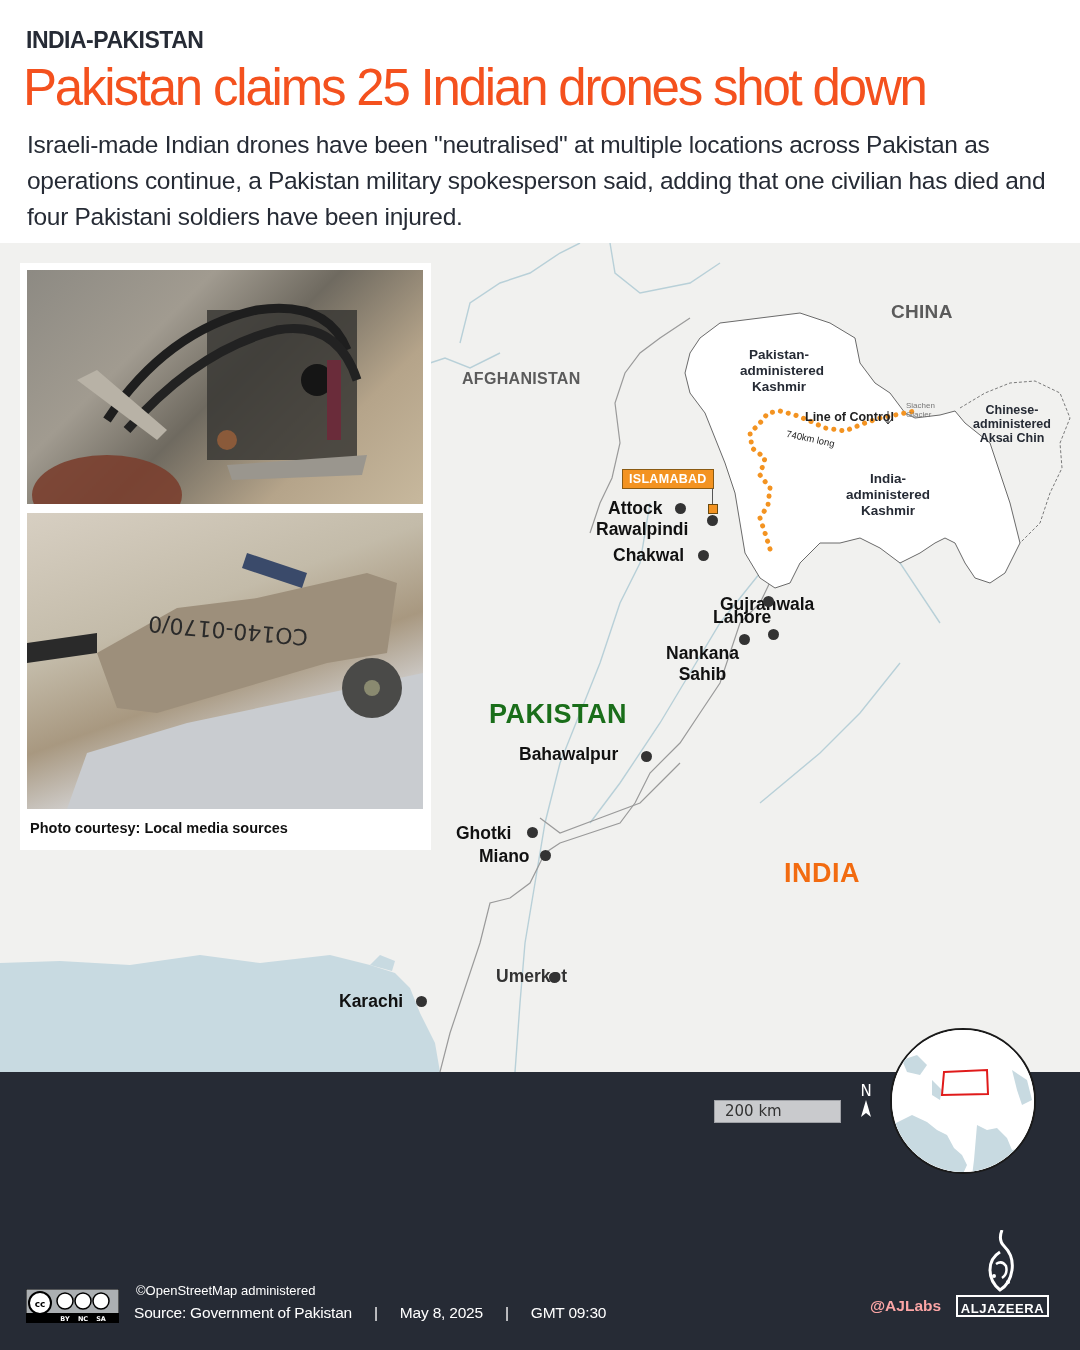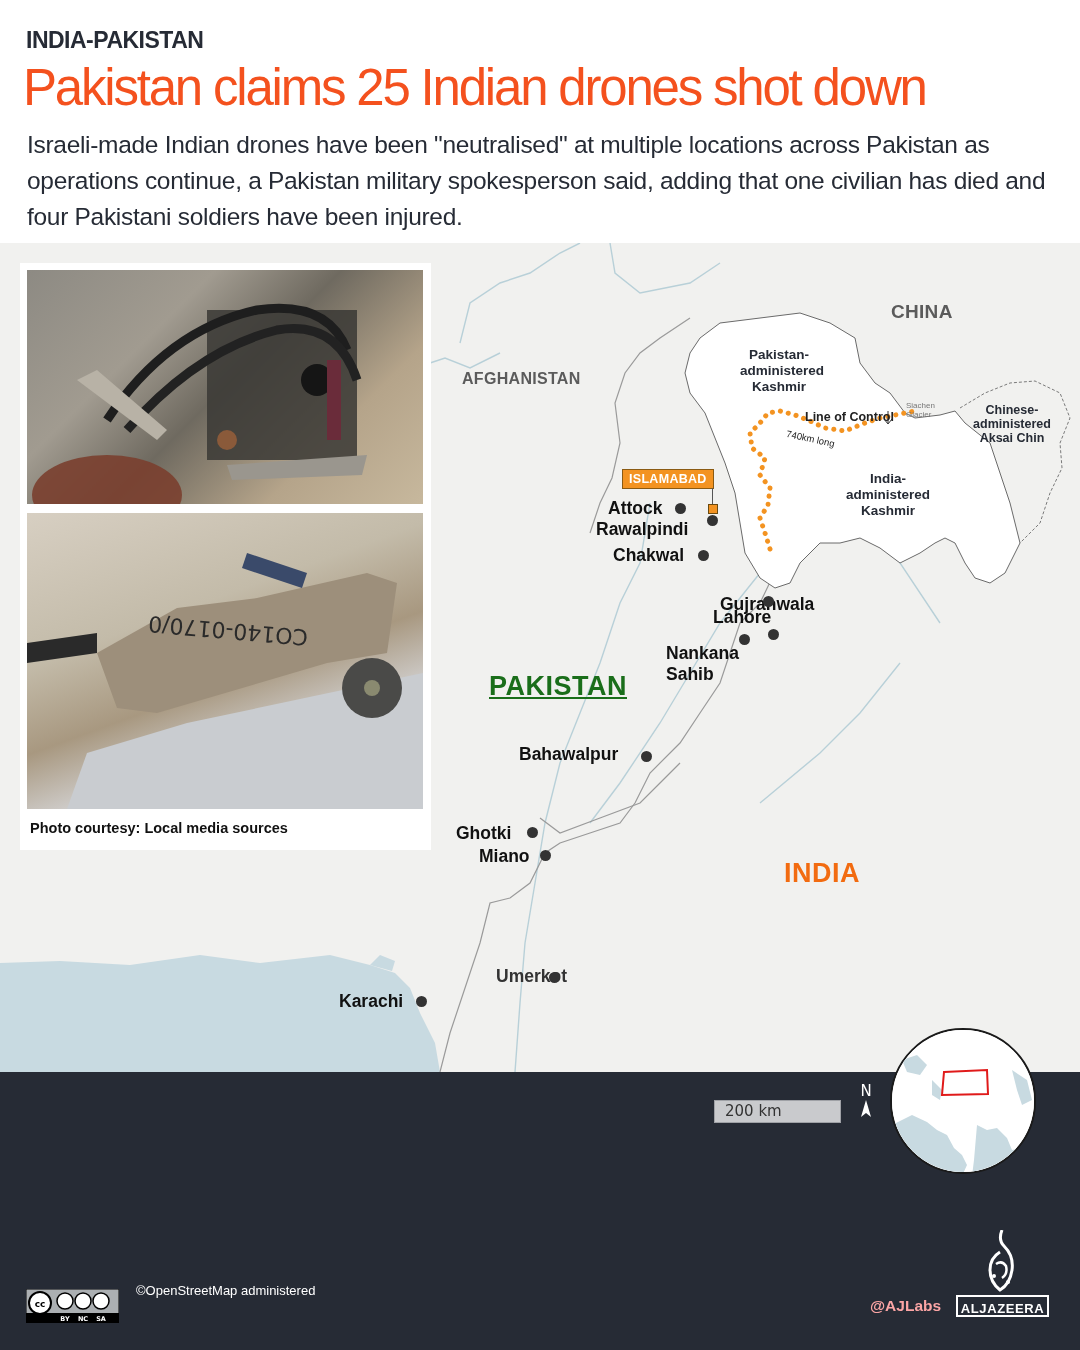--- a/index.html
+++ b/index.html
@@ -85,21 +85,21 @@
     <path d="M960 165 L985 150 L1010 140 L1035 138 L1060 150 L1070 175 L1060 200 L1062 225 L1050 250 L1040 280 L1020 300" fill="none" stroke="#7a7a7a" stroke-width="1" stroke-dasharray="3,2"></path>
 
     <path d="M770 306 L765 290 L760 275 L768 262 L770 245 L760 232 L765 215 L752 205 L750 190 L760 180 L768 170 L780 168 L795 172 L810 178 L825 185 L845 188 L865 180 L880 175 L895 172 L905 170 L915 168" fill="none" stroke="#f39321" stroke-width="5" stroke-linecap="round" stroke-dasharray="0.1,8"></path>
 
     <path d="M888 168 L888 180" stroke="#333" stroke-width="1"></path>
     <path d="M884 176 L888 181 L892 176" fill="none" stroke="#333" stroke-width="1"></path>
   </svg>
 
   <div class="label country" style="left:891px;top:58px;font-size:19px;">CHINA</div>
   <div class="label country" style="left:462px;top:127px;font-size:16px;">AFGHANISTAN</div>
-  <div class="label country country-big" style="left:489px;top:428px;color:#1a6e1a;text-decoration:underline;">PAKISTAN</div>
+  <div class="label country country-big" style="left:489px;top:456px;color:#1a6e1a;">PAKISTAN</div>
   <div class="label country country-big" style="left:784px;top:615px;color:#f26b10;">INDIA</div>
 
   <div class="label region" style="left:740px;top:104px;width:78px;">
     <div>Pakistan-</div>
     <div>administered</div>
     <div>Kashmir</div>
   </div>
   <div class="label region" style="left:838px;top:228px;width:100px;">
     <div>India-</div>
     <div>administered</div>
@@ -129,21 +129,21 @@
 
   <div class="label city" style="left:613px;top:302px;">Chakwal</div>
   <div class="dot" style="left:698px;top:307px;"></div>
 
   <div class="label city" style="left:676px;top:351px;margin-left:44px;">Gujranwala</div>
   <div class="dot" style="left:763px;top:353px;"></div>
 
   <div class="label city" style="left:713px;top:364px;">Lahore</div>
   <div class="dot" style="left:768px;top:386px;"></div>
 
-  <div class="label city" style="left:666px;top:400px;text-align:left;line-height:21px;">
+  <div class="label city" style="left:666px;top:400px;text-align:center;line-height:21px;">
     <div>Nankana</div>
     <div>Sahib</div>
   </div>
   <div class="dot" style="left:739px;top:391px;"></div>
 
   <div class="label city" style="left:519px;top:501px;">Bahawalpur</div>
   <div class="dot" style="left:641px;top:508px;"></div>
 
   <div class="label city" style="left:456px;top:580px;">Ghotki</div>
   <div class="dot" style="left:527px;top:584px;"></div>
@@ -216,20 +216,23 @@
       <circle cx="39" cy="12" r="8" fill="#fff" stroke="#000" stroke-width="1.5"></circle>
       <circle cx="57" cy="12" r="8" fill="#fff" stroke="#000" stroke-width="1.5"></circle>
       <circle cx="75" cy="12" r="8" fill="#fff" stroke="#000" stroke-width="1.5"></circle>
       <text x="39" y="32" font-size="6.5" font-weight="700" fill="#fff" text-anchor="middle" font-family="DejaVu Sans, sans-serif">BY</text>
       <text x="57" y="32" font-size="6.5" font-weight="700" fill="#fff" text-anchor="middle" font-family="DejaVu Sans, sans-serif">NC</text>
       <text x="75" y="32" font-size="6.5" font-weight="700" fill="#fff" text-anchor="middle" font-family="DejaVu Sans, sans-serif">SA</text>
     </svg>
   </div>
 
   <div class="osm">©OpenStreetMap administered</div>
+  <div class="source-line">
+    <span>Source:  Government of Pakistan</span><span class="sep">|</span><span>May 8, 2025</span><span class="sep">|</span><span>GMT  09:30</span>
+  </div>
 
   <div class="aj-emblem">
     <svg width="44" height="66" viewBox="0 0 44 66">
       <path d="M22 0 Q18 10 24 16 Q34 26 32 40 Q30 54 20 60 Q10 52 10 40 Q10 28 20 22" fill="none" stroke="#ffffff" stroke-width="3"></path>
       <path d="M16 34 Q22 30 26 36 Q28 44 22 48" fill="none" stroke="#ffffff" stroke-width="2.5"></path>
       <circle cx="14" cy="46" r="2" fill="#ffffff"></circle>
       <circle cx="28" cy="52" r="2" fill="#ffffff"></circle>
     </svg>
   </div>
   <div class="ajlabs">@AJLabs</div>

